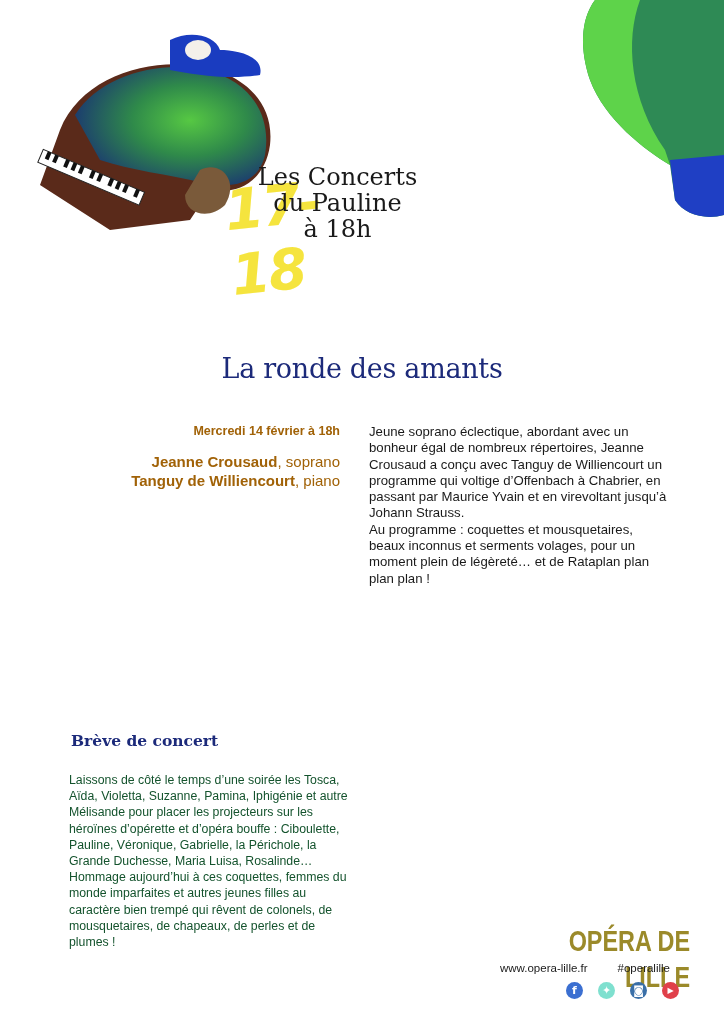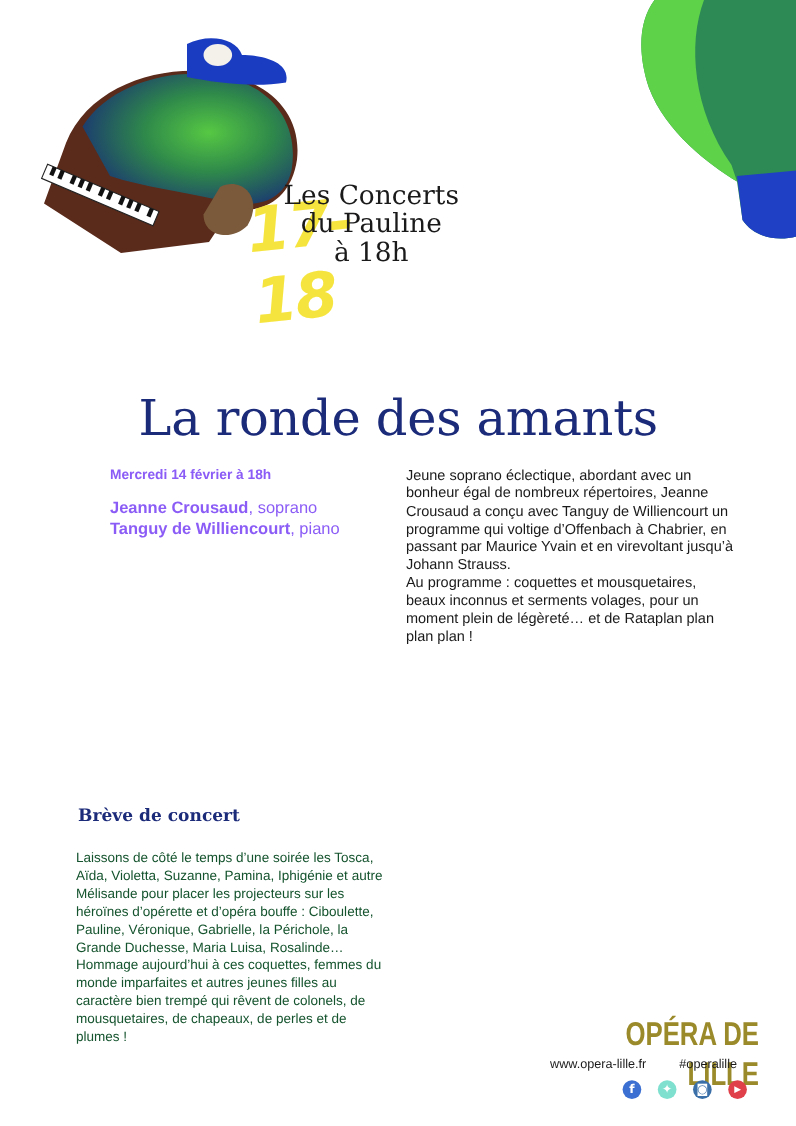--- a/index.html
+++ b/index.html
@@ -23,27 +23,27 @@
   }
   .series-title {
     left: 250px; top: 164px; width: 175px; text-align: center;
     font-family: "DejaVu Serif", serif; font-size: 24px; line-height: 26px; color: #1a1a1a;
   }
   .series-title div { white-space: nowrap; }
 
   
   .main-title {
     left: 0; top: 353px; width: 724px; text-align: center;
-    font-family: "DejaVu Serif", serif; font-size: 45px; color: #1c2a7a;
+    font-family: "DejaVu Serif", serif; font-size: 27px; color: #1c2a7a;
     letter-spacing: -0.3px;
   }
 
   
   .left-col {
-    left: 100px; top: 424px; width: 240px; text-align: left; color: #8b5cf6;
+    left: 100px; top: 424px; width: 240px; text-align: right; color: #a16207;
     font-size: 13px;
   }
   .date-line { font-weight: bold; font-size: 12.5px; margin-bottom: 14px; }
   .avec { font-size: 14px; margin-bottom: 14px; }
   .perf { font-size: 15px; line-height: 19px; white-space: nowrap; }
   .perf b { font-weight: bold; }
 
   
   .right-col {
     left: 369px; top: 424px; width: 300px; color: #1a1a1a;

